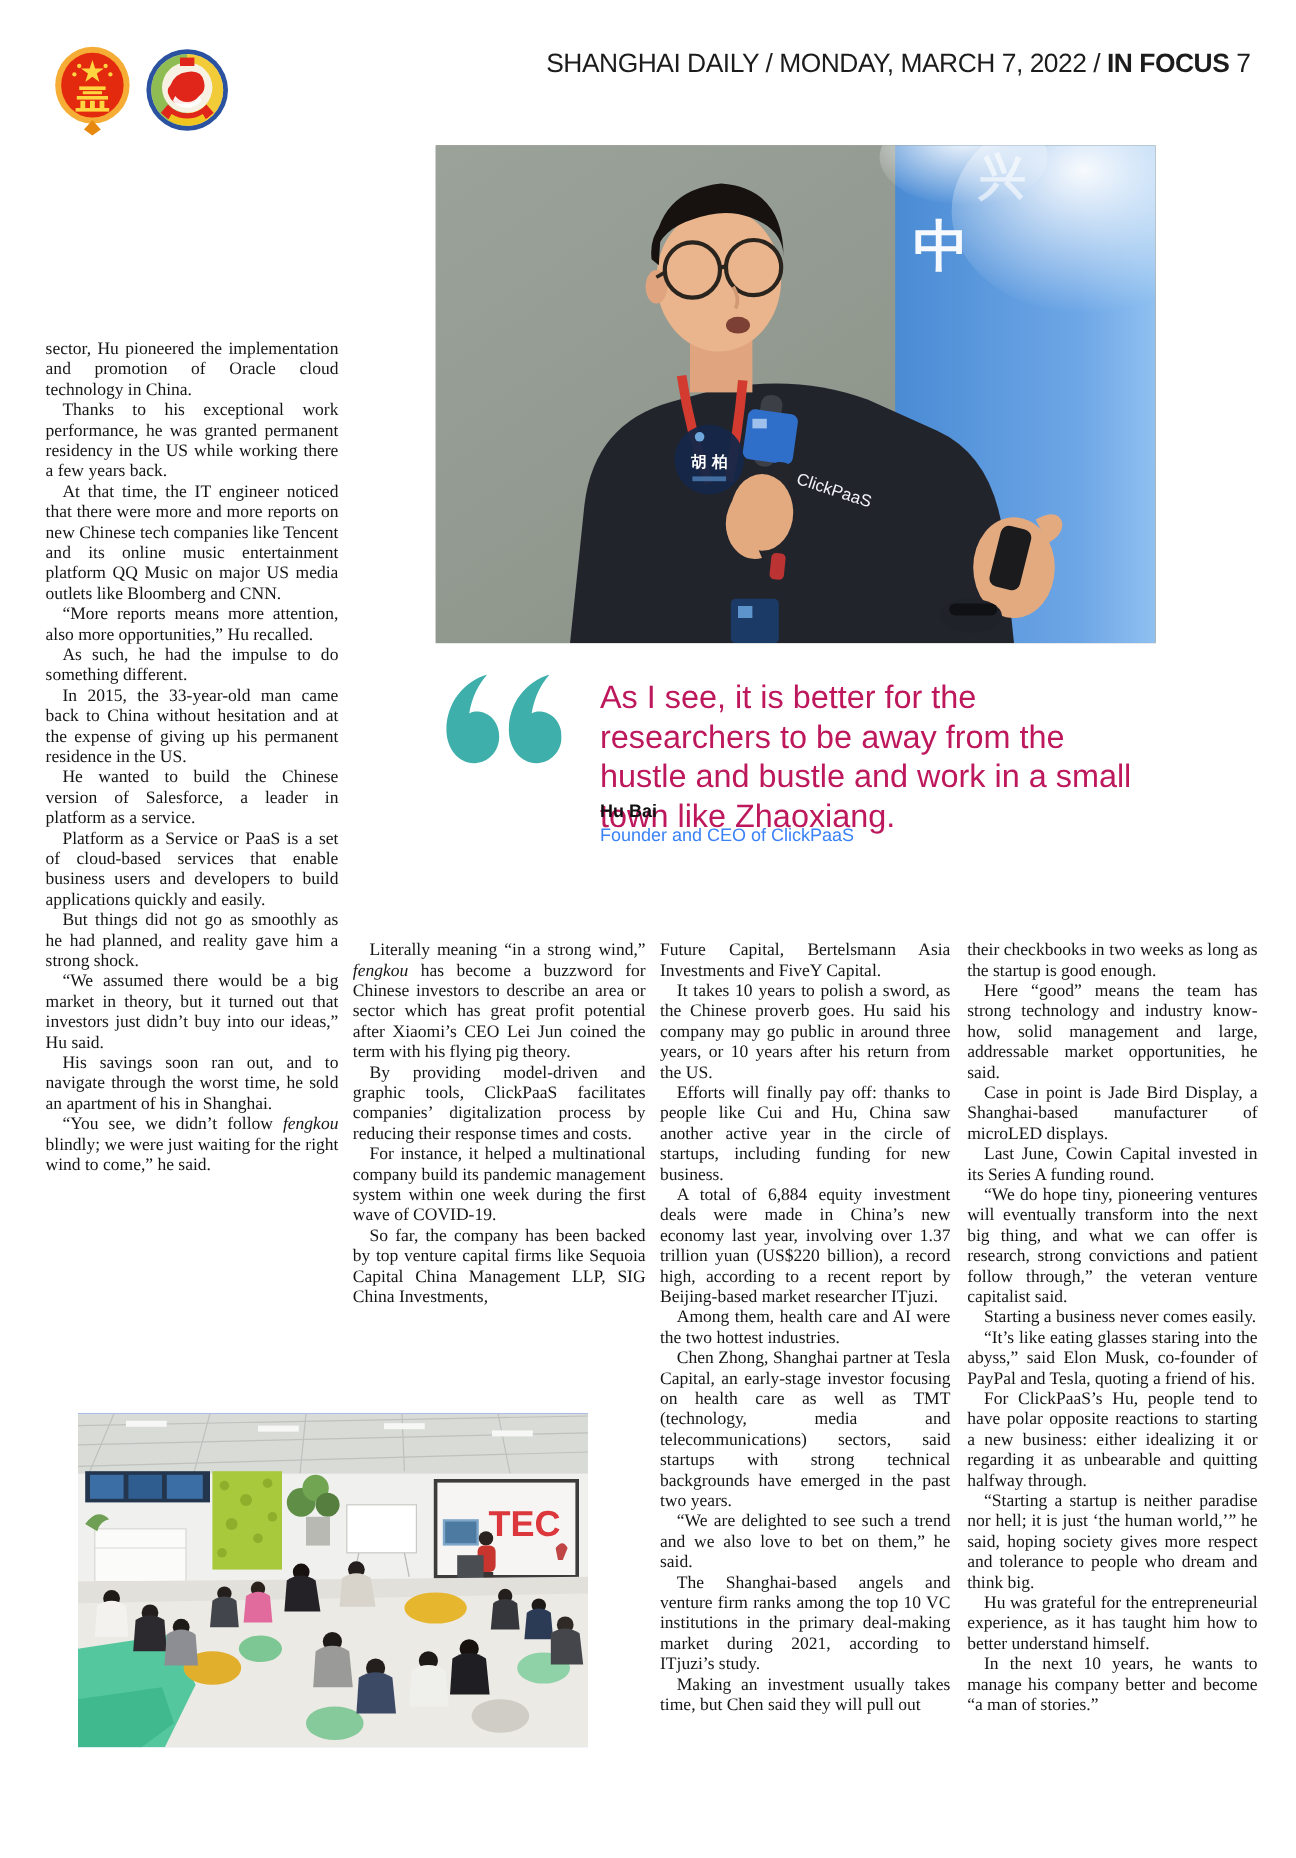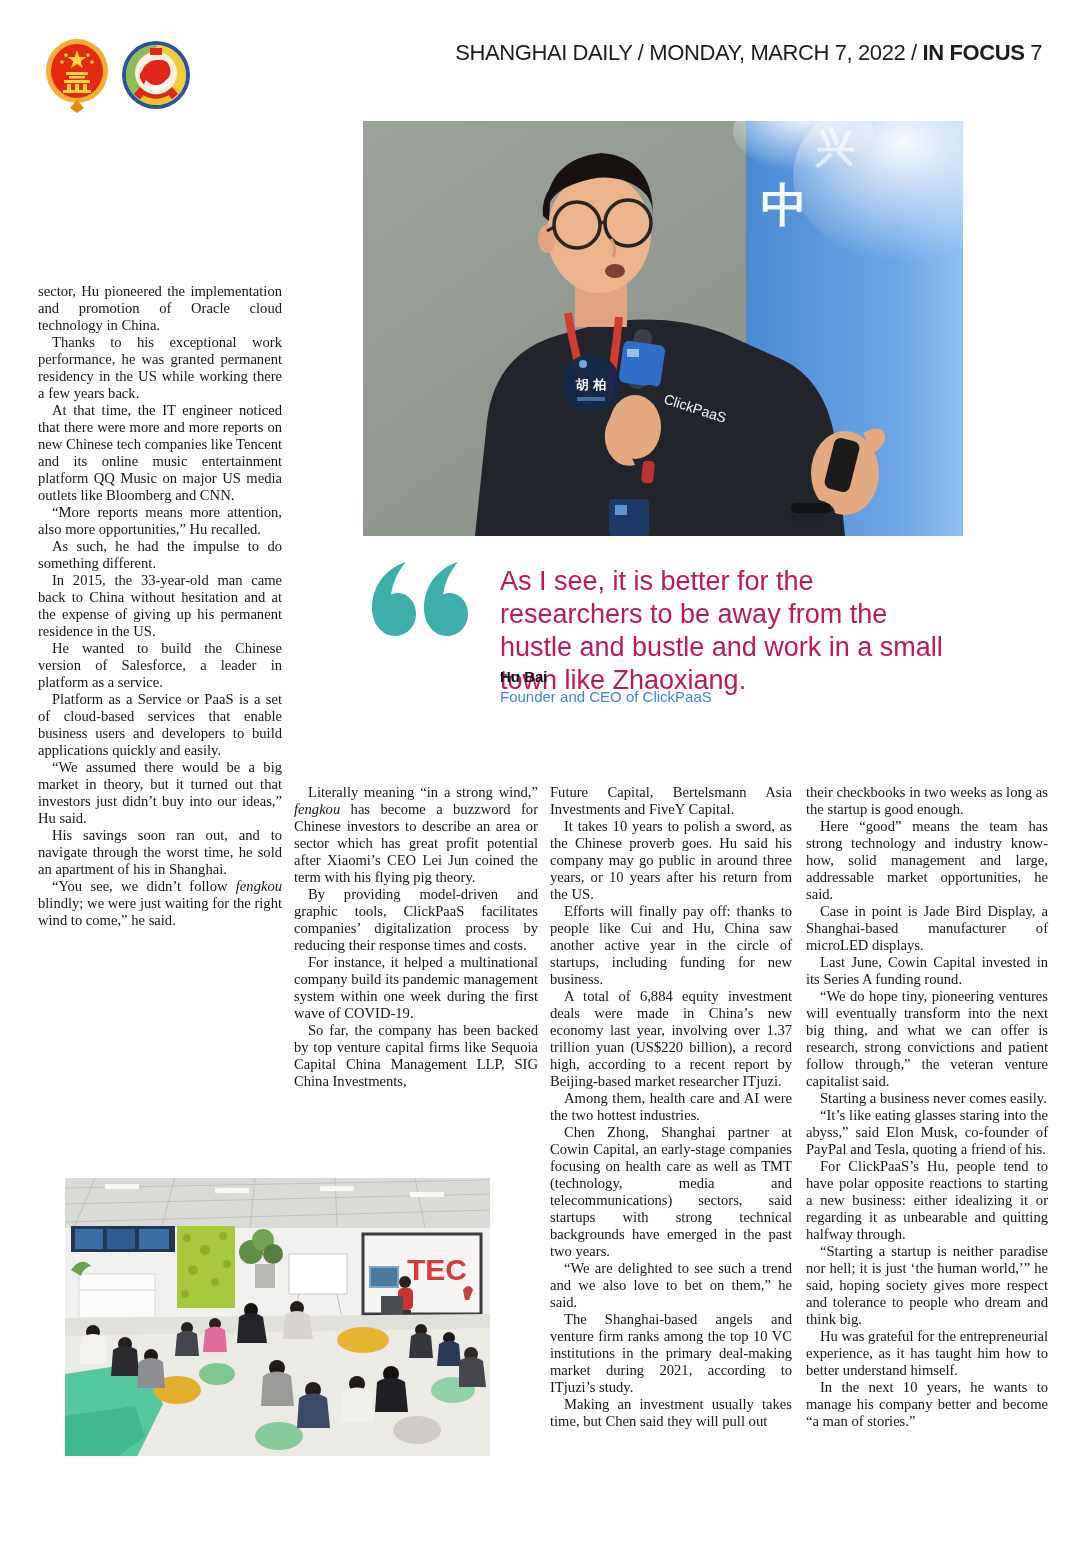--- a/index.html
+++ b/index.html
@@ -180,37 +180,38 @@
 
   <div id="col1" class="body-col">
       <p class="cont">sector, Hu pioneered the implementation and promotion of Oracle cloud technology in China.</p>
       <p>Thanks to his exceptional work performance, he was granted permanent residency in the US while working there a few years back.</p>
       <p>At that time, the IT engineer noticed that there were more and more reports on new Chinese tech companies like Tencent and its online music entertainment platform QQ Music on major US media outlets like Bloomberg and CNN.</p>
       <p>“More reports means more attention, also more opportunities,” Hu recalled.</p>
       <p>As such, he had the impulse to do something different.</p>
       <p>In 2015, the 33-year-old man came back to China without hesitation and at the expense of giving up his permanent residence in the US.</p>
       <p>He wanted to build the Chinese version of Salesforce, a leader in platform as a service.</p>
       <p>Platform as a Service or PaaS is a set of cloud-based services that enable business users and developers to build applications quickly and easily.</p>
+      <p>But things did not go as smoothly as he had planned, and reality gave him a strong shock.</p>
       <p>“We assumed there would be a big market in theory, but it turned out that investors just didn’t buy into our ideas,” Hu said.</p>
       <p>His savings soon ran out, and to navigate through the worst time, he sold an apartment of his in Shanghai.</p>
       <p>“You see, we didn’t follow <i>fengkou</i> blindly; we were just waiting for the right wind to come,” he said.</p>
     </div>
   <div id="col2" class="body-col">
       <p>Literally meaning “in a strong wind,” <i>fengkou</i> has become a buzzword for Chinese investors to describe an area or sector which has great profit potential after Xiaomi’s CEO Lei Jun coined the term with his flying pig theory.</p>
       <p>By providing model-driven and graphic tools, ClickPaaS facilitates companies’ digitalization process by reducing their response times and costs.</p>
       <p>For instance, it helped a multinational company build its pandemic management system within one week during the first wave of COVID-19.</p>
       <p>So far, the company has been backed by top venture capital firms like Sequoia Capital China Management LLP, SIG China Investments,</p>
     </div>
   <div id="col3" class="body-col">
       <p class="cont">Future Capital, Bertelsmann Asia Investments and FiveY Capital.</p>
       <p>It takes 10 years to polish a sword, as the Chinese proverb goes. Hu said his company may go public in around three years, or 10 years after his return from the US.</p>
       <p>Efforts will finally pay off: thanks to people like Cui and Hu, China saw another active year in the circle of startups, including funding for new business.</p>
       <p>A total of 6,884 equity investment deals were made in China’s new economy last year, involving over 1.37 trillion yuan (US$220 billion), a record high, according to a recent report by Beijing-based market researcher ITjuzi.</p>
       <p>Among them, health care and AI were the two hottest industries.</p>
-      <p>Chen Zhong, Shanghai partner at Cowin Capital, an early-stage companies focusing on health care as well as TMT (technology, media and telecommunications) sectors, said startups with strong technical backgrounds have emerged in the past two years.</p>
+      <p>Chen Zhong, Shanghai partner at Tesla Capital, an early-stage investor focusing on health care as well as TMT (technology, media and telecommunications) sectors, said startups with strong technical backgrounds have emerged in the past two years.</p>
       <p>“We are delighted to see such a trend and we also love to bet on them,” he said.</p>
       <p>The Shanghai-based angels and venture firm ranks among the top 10 VC institutions in the primary deal-making market during 2021, according to ITjuzi’s study.</p>
       <p>Making an investment usually takes time, but Chen said they will pull out</p>
     </div>
   <div id="col4" class="body-col">
       <p class="cont">their checkbooks in two weeks as long as the startup is good enough.</p>
       <p>Here “good” means the team has strong technology and industry know-how, solid management and large, addressable market opportunities, he said.</p>
       <p>Case in point is Jade Bird Display, a Shanghai-based manufacturer of microLED displays.</p>
       <p>Last June, Cowin Capital invested in its Series A funding round.</p>
       <p>“We do hope tiny, pioneering ventures will eventually transform into the next big thing, and what we can offer is research, strong convictions and patient follow through,” the veteran venture capitalist said.</p>

